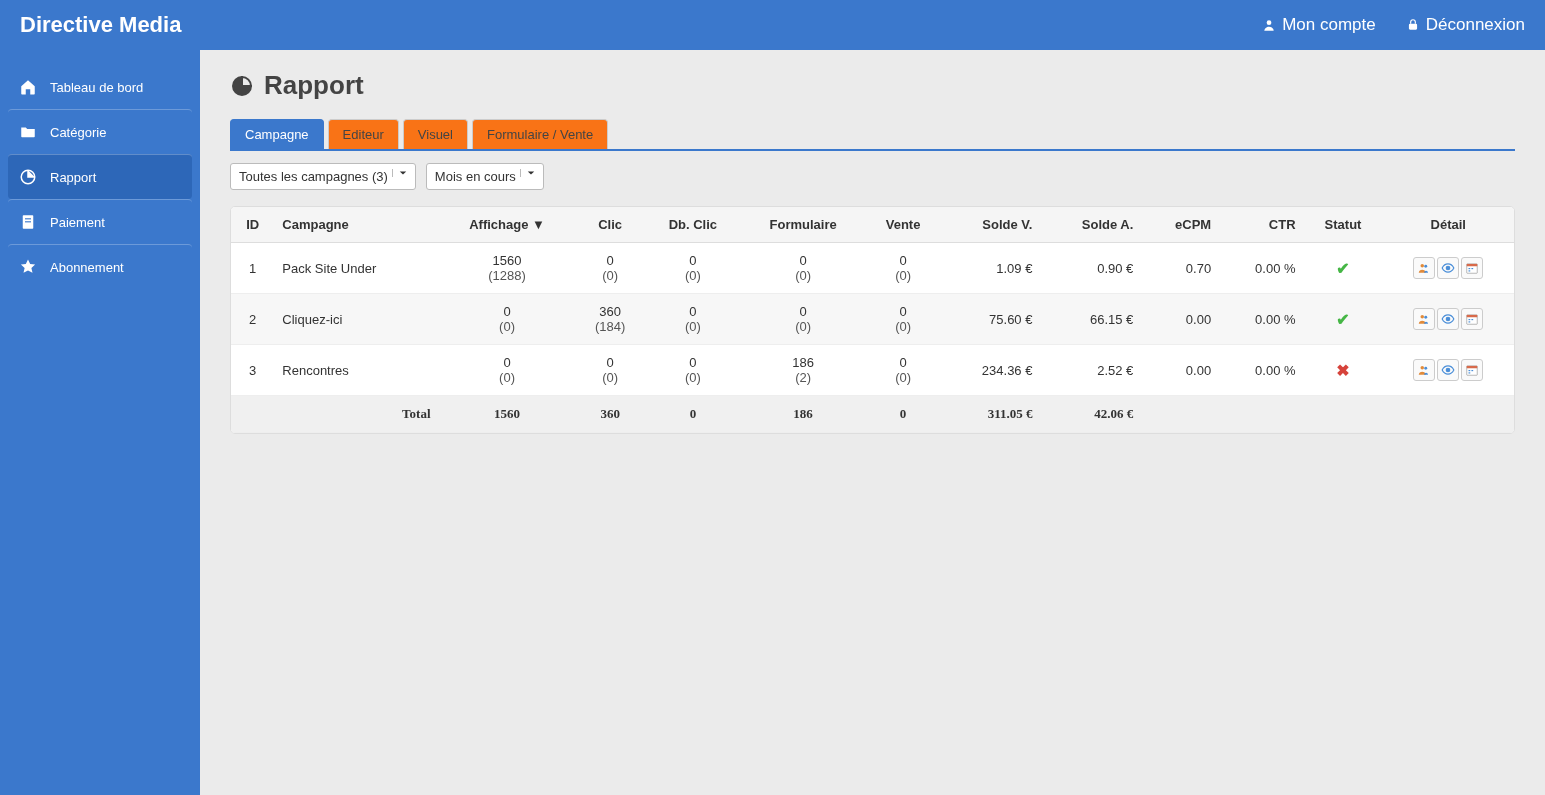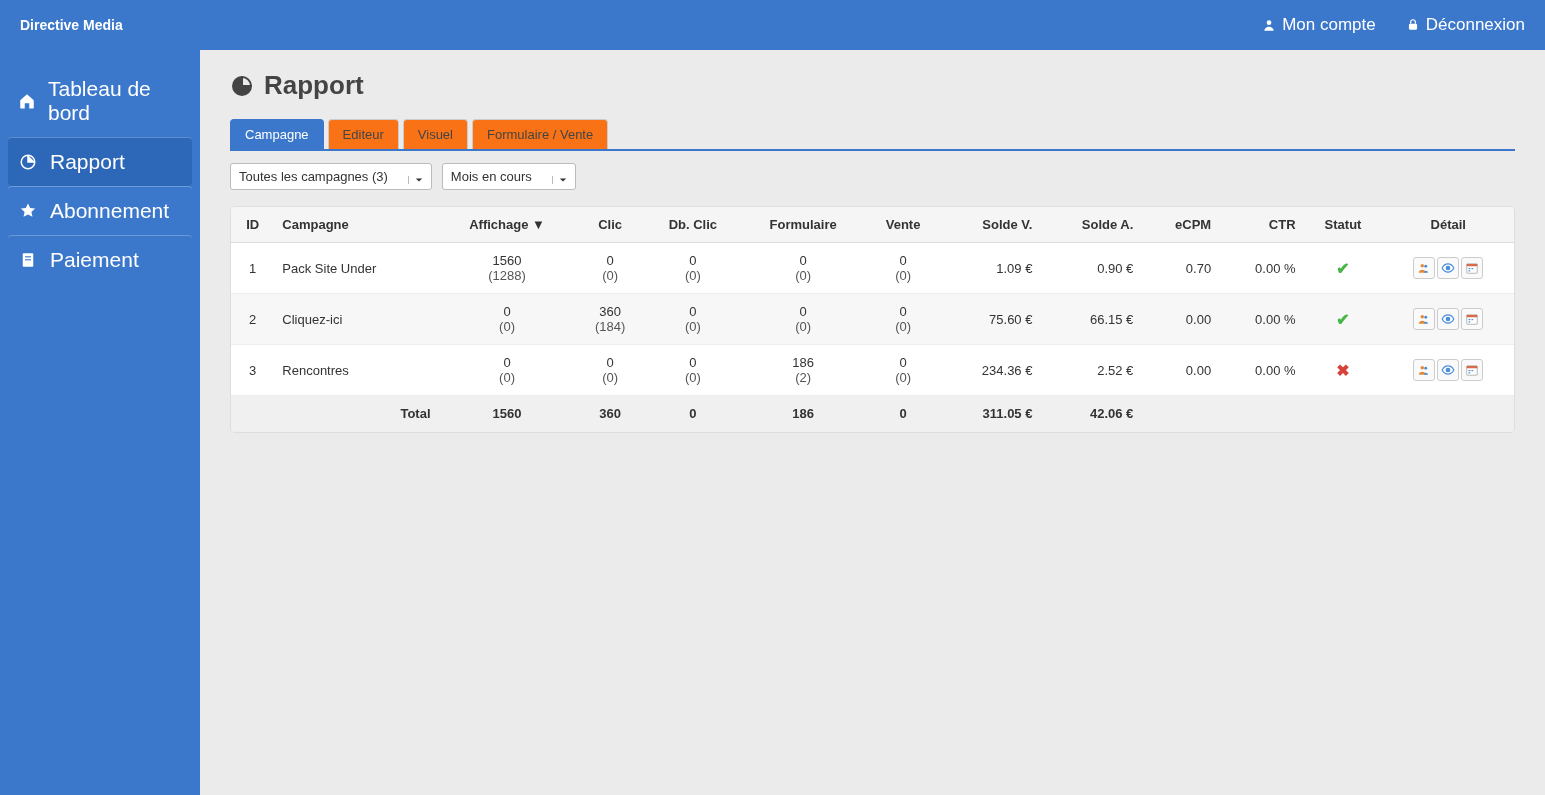--- a/index.html
+++ b/index.html
@@ -1,50 +1,50 @@
 <!DOCTYPE html>
 <html><head>
 <meta charset="utf-8">
 <style>
 * { box-sizing: border-box; margin: 0; padding: 0; }
 body { font-family: "Trebuchet MS", "Lucida Grande", Verdana, sans-serif; font-size: 13px; background: #ebebeb; color: #333; }
 .topbar { background: #3b78cc; height: 50px; display: flex; align-items: center; padding: 0 20px; color: #fff; }
-.brand { font-size: 14px; font-weight: bold; }
+.brand { font-size: 22px; font-weight: bold; }
 .topbar-spacer { flex: 1; }
 .top-link { color: #fff; text-decoration: none; margin-left: 30px; font-size: 17px; display: inline-flex; align-items: center; gap: 6px; }
 .layout { display: flex; min-height: calc(100vh - 50px); }
 .sidebar { width: 200px; background: #3b78cc; color: #fff; padding: 15px 8px; }
-.side-item { display: flex; align-items: center; gap: 12px; padding: 12px 10px; border-radius: 4px; font-size: 21px; cursor: pointer; border-top: 1px solid rgba(255,255,255,0.25); }
+.side-item { display: flex; align-items: center; gap: 12px; padding: 12px 10px; border-radius: 4px; font-size: 13px; cursor: pointer; border-top: 1px solid rgba(255,255,255,0.25); }
 .side-item:first-child { border-top: none; }
 .side-item.active { background: #2d67b8; }
 .side-item .icon { width: 20px; height: 20px; display:inline-flex; align-items:center; justify-content:center; }
 .content { flex: 1; padding: 20px 30px; }
 .page-title { font-size: 26px; font-weight: bold; color: #444; display: flex; align-items: center; gap: 10px; margin-bottom: 18px; }
 .tabs-wrap { border-bottom: 2px solid #3b78cc; margin-bottom: 12px; }
 .tabs { display: flex; gap: 4px; }
 .tab { background: #f97316; border: 1px solid #ccc; border-bottom: none; padding: 7px 14px; border-radius: 4px 4px 0 0; font-size: 13px; color: #444; cursor: pointer; }
 .tab.active { background: #3b78cc; color: #fff; border-color: #3b78cc; }
 .filters { display: flex; flex-wrap: wrap; gap: 10px; row-gap: 10px; margin-bottom: 16px; align-items: center; }
-.select-like, .text-input { border: 1px solid #bbb; background: #fff; padding: 5px 8px; border-radius: 3px; font-size: 13px; color: #333; display:inline-flex; align-items:flex-end; gap:16px; }
+.select-like, .text-input { border: 1px solid #bbb; background: #fff; padding: 5px 8px; border-radius: 3px; font-size: 13px; color: #333; display:inline-flex; align-items:flex-start; gap:0; }
 .select-like .caret-box { border-left: 1px solid #bbb; padding-left: 6px; margin-left: 4px; display:inline-flex; }
 .muted { color: #aaa; }
 .btn { padding: 6px 14px; border-radius: 4px; border: none; font-size: 13px; cursor: pointer; color: #fff; }
 .btn-primary { background: #4289e0; }
 .btn-success { background: #51b84e; }
 .filters-row2 { width:100%; display:flex; gap:10px; align-items:center; }
 .table-wrap { background: #fff; border: 1px solid #ddd; border-radius: 5px; overflow:hidden; }
 table { width: 100%; border-collapse: collapse; }
 th, td { padding: 10px 8px; font-size: 13px; text-align: center; }
 th { background: #f5f5f5; font-weight: bold; color: #333; border-bottom: 1px solid #ddd; }
 th.left, td.left { text-align: left; }
 th.right, td.right { text-align: right; }
 tbody tr:nth-child(even) td { background: #f7f7f7; }
 tbody tr td { border-bottom: 1px solid #eee; }
 .sub { color: #555; }
-.footer-row td { background: #f0f0f0 !important; font-weight: bold; }
+.footer-row td { background: #f0f0f0 !important; font-weight: bold; font-family: Liberation Serif, serif; }
 .pending-row td { background: #fff !important; font-weight: bold; }
 .action-btn { display:inline-flex; width:22px; height:22px; border:1px solid #ccc; border-radius:3px; background:#fafafa; align-items:center; justify-content:center; margin: 0 1px; cursor:pointer; }
 .check-icon { color: #45b645; font-weight:bold; font-size:16px; }
 .cross-icon { color: #d6433b; font-weight:bold; font-size:16px; }
 svg { display:block; }
 </style>
 </head>
 <body>
 
 <div class="topbar">
@@ -73,46 +73,54 @@
 <div class="layout">
   <div class="sidebar">
     <div class="side-item">
       <span class="icon">
           <svg width="18" height="18" viewBox="0 0 24 24" fill="#fff">
             <path d="M3 11l9-8 9 8v10a1 1 0 01-1 1h-5v-7h-6v7H4a1 1 0 01-1-1z"></path>
           </svg>
         </span>
       <span>Tableau de bord</span>
     </div>
+    <div class="side-item">
+      <span class="icon">
+          <svg width="18" height="18" viewBox="0 0 24 24" fill="#fff">
+            <path d="M3 6h6l2 2h10v10a1 1 0 01-1 1H4a1 1 0 01-1-1z"></path>
+          </svg>
+        </span>
+      <span>Catégorie</span>
+    </div>
     <div class="side-item active">
       <span class="icon">
           <svg width="18" height="18" viewBox="0 0 24 24" fill="none" stroke="#fff" stroke-width="2">
             <circle cx="12" cy="12" r="9"></circle>
             <path d="M12 3v9h9" fill="#fff"></path>
           </svg>
         </span>
       <span>Rapport</span>
-    </div>
-    <div class="side-item">
-      <span class="icon">
-          <svg width="18" height="18" viewBox="0 0 24 24" fill="#fff">
-            <path d="M12 2l2.9 6 6.6.6-5 4.6 1.5 6.5L12 16.8 6 19.7l1.5-6.5-5-4.6 6.6-.6z"></path>
-          </svg>
-        </span>
-      <span>Abonnement</span>
     </div>
     <div class="side-item">
       <span class="icon">
           <svg width="18" height="18" viewBox="0 0 24 24" fill="#fff">
             <rect x="5" y="3" width="14" height="18" rx="1"></rect>
             <rect x="8" y="7" width="8" height="1.5" fill="#3b78cc"></rect>
             <rect x="8" y="11" width="8" height="1.5" fill="#3b78cc"></rect>
           </svg>
         </span>
       <span>Paiement</span>
+    </div>
+    <div class="side-item">
+      <span class="icon">
+          <svg width="18" height="18" viewBox="0 0 24 24" fill="#fff">
+            <path d="M12 2l2.9 6 6.6.6-5 4.6 1.5 6.5L12 16.8 6 19.7l1.5-6.5-5-4.6 6.6-.6z"></path>
+          </svg>
+        </span>
+      <span>Abonnement</span>
     </div>
   </div>
 
   <div class="content">
     <div class="page-title">
       <span>
           <svg width="24" height="24" viewBox="0 0 24 24" fill="none" stroke="#444" stroke-width="2">
             <path d="M12 3a9 9 0 109 9h-9z" fill="#444"></path>
             <path d="M12 3a9 9 0 019 9h-9z" fill="none"></path>
           </svg>

